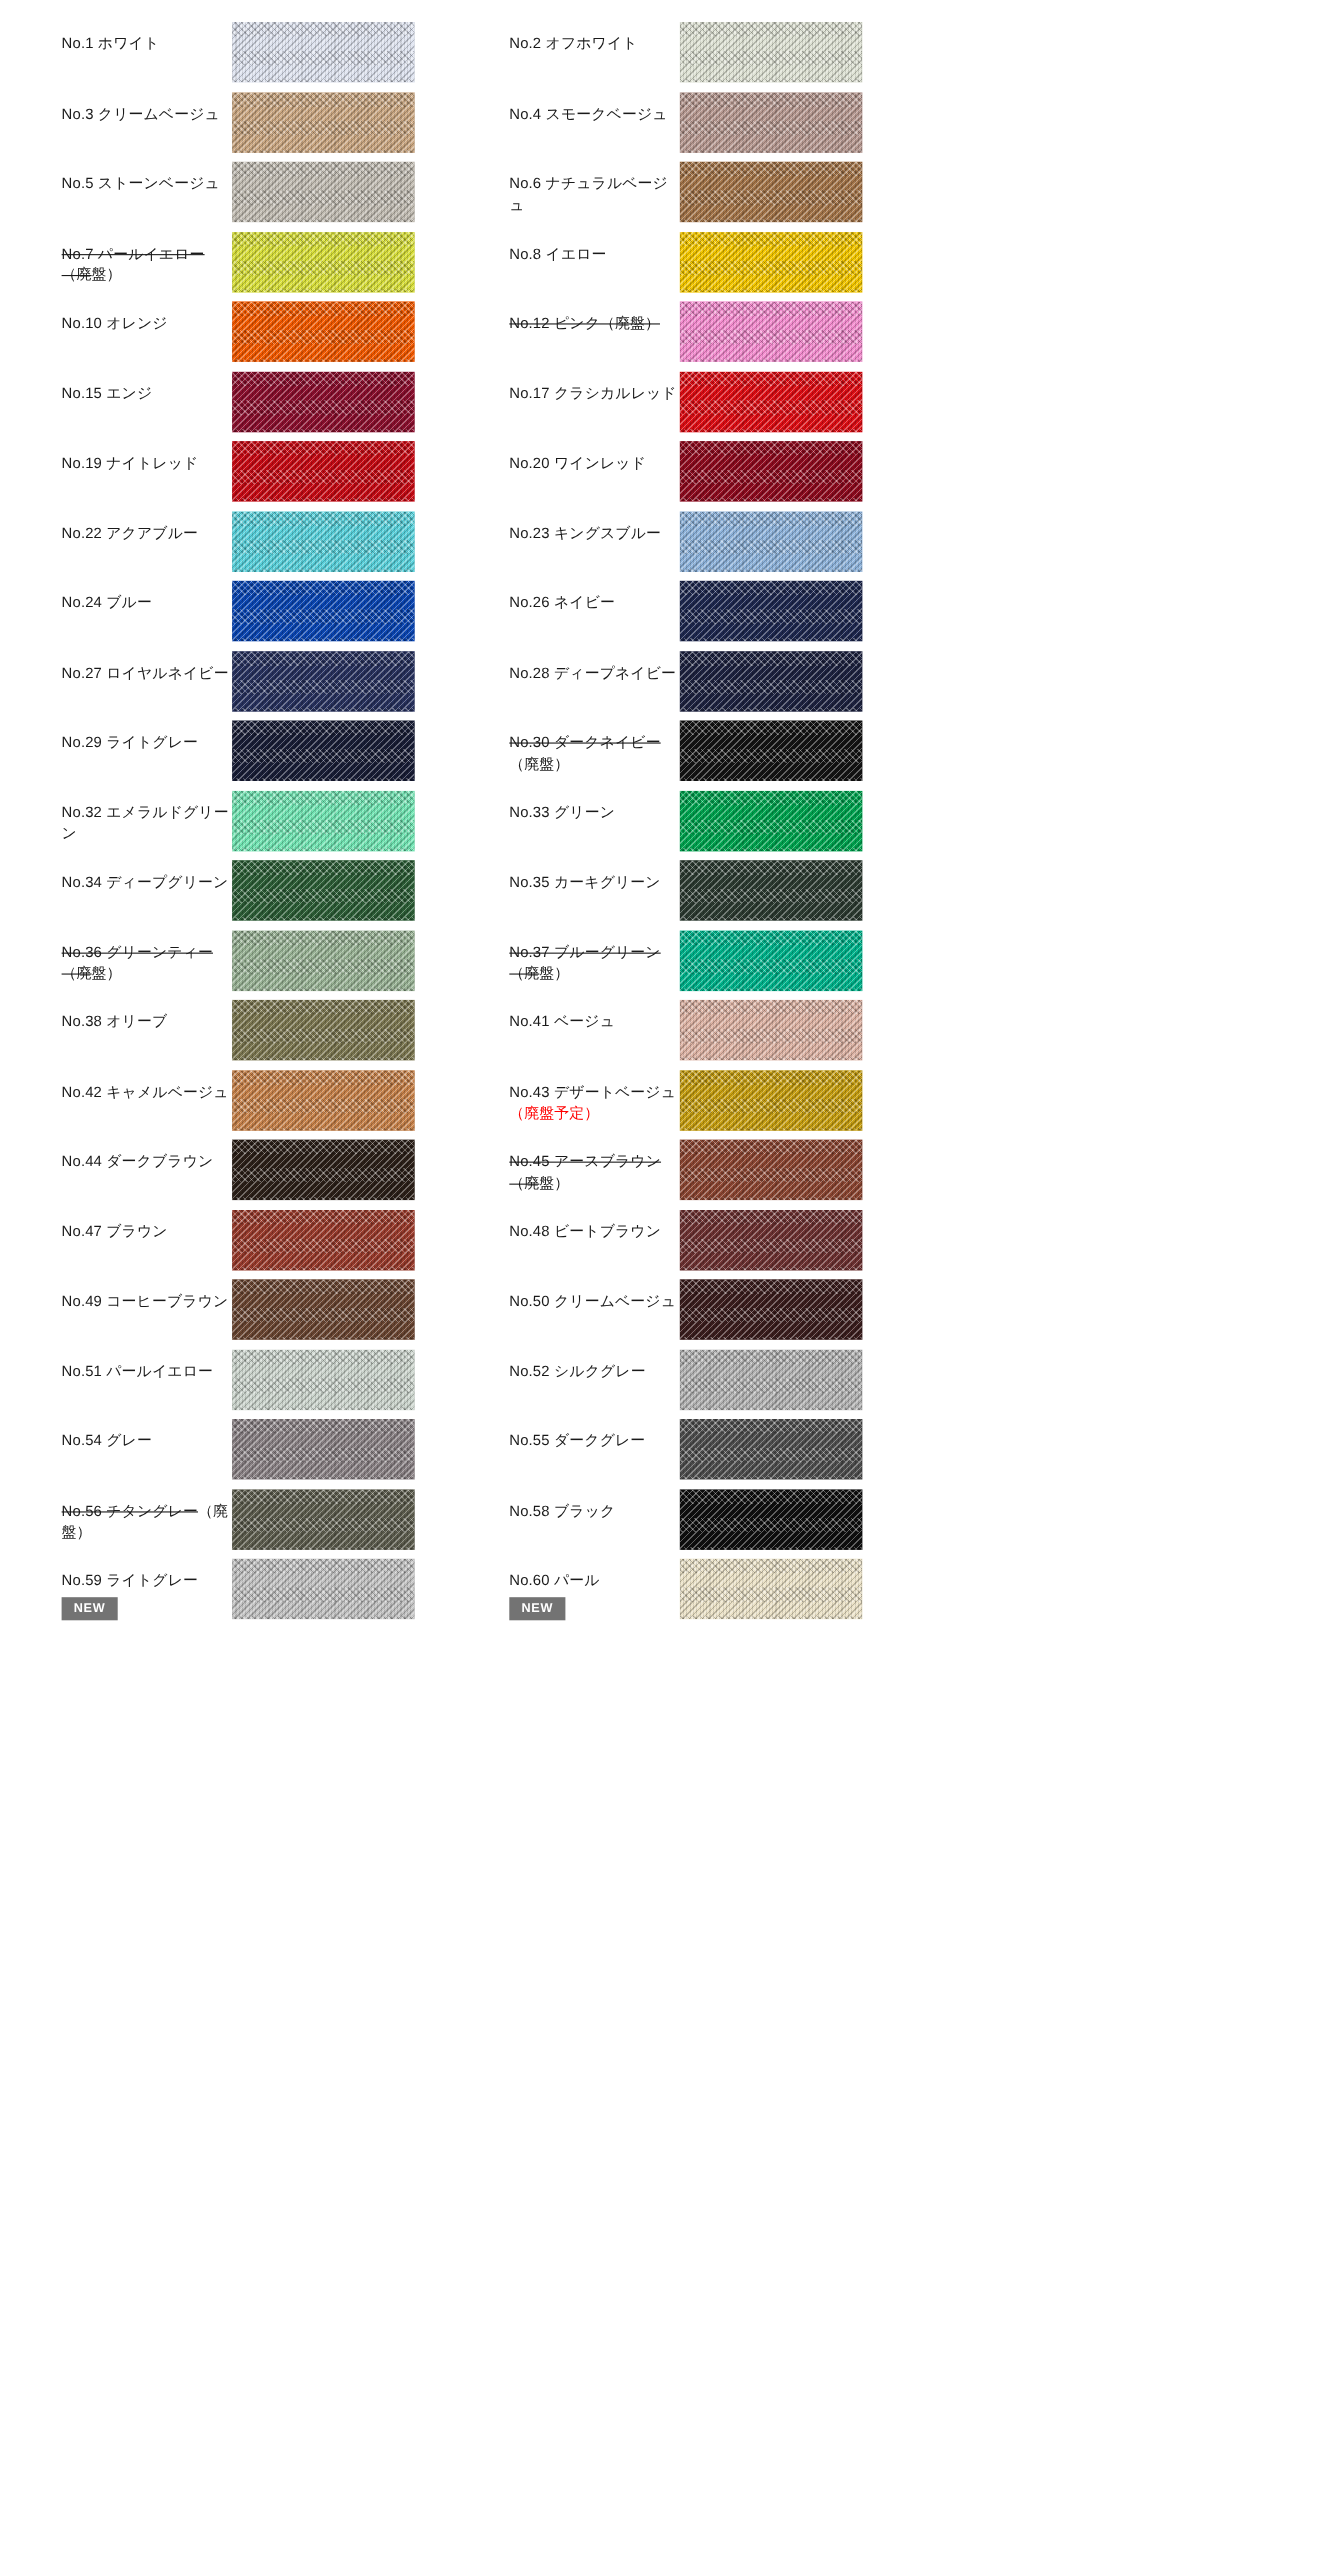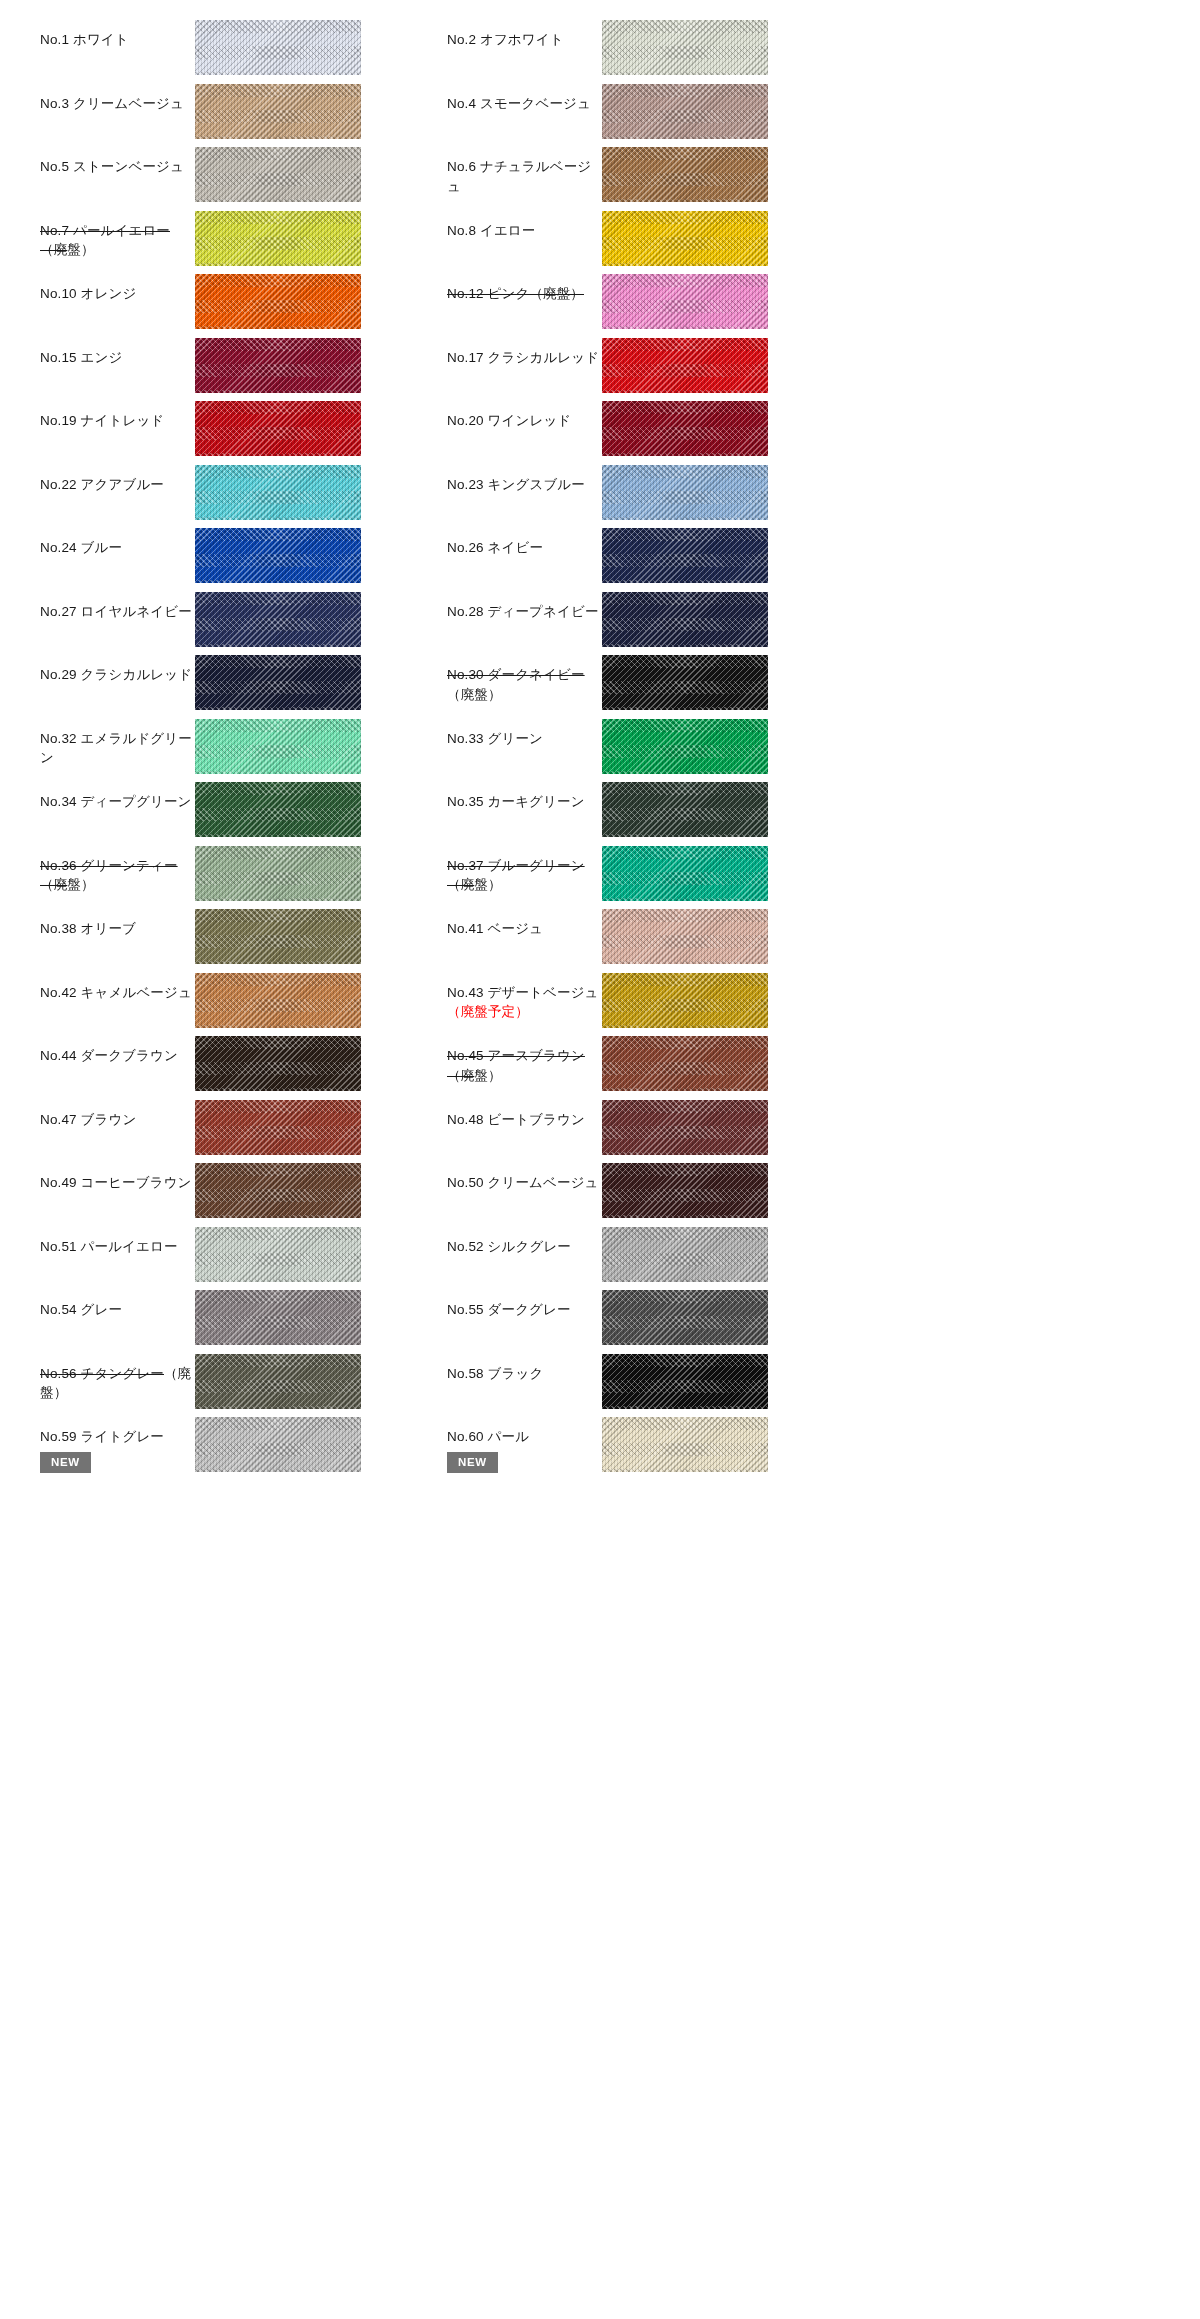--- a/index.html
+++ b/index.html
@@ -8,21 +8,21 @@
     width:1200px;
     background:#ffffff;
     font-family:"Liberation Sans","DejaVu Sans",sans-serif;
     -webkit-font-smoothing:antialiased;
   }
   #sheet{
     position:relative;
     width:1176px;
     height:2319px;
     box-sizing:border-box;
-    padding:14px 0 0 0;
+    padding:14px 0 0 16px;
     overflow:hidden;
   }
   .grid{
     display:grid;
     grid-template-columns:407px 407px;
     column-gap:0;
     row-gap:0;
     padding-left:40px;
   }
   .cell{
@@ -324,21 +324,21 @@
           <div class="label"><span>No.28 ディープネイビー</span></div>
         </div>
         <div class="swatch-wrap">
           <div class="swatch" style="background-color: rgb(30, 35, 65);">
             <span class="warp"></span>
           </div>
         </div>
       </div>
       <div class="cell">
         <div class="label-wrap">
-          <div class="label"><span>No.29 クラシカルレッド</span></div>
+          <div class="label"><span>No.29 ライトグレー</span></div>
         </div>
         <div class="swatch-wrap">
           <div class="swatch" style="background-color: rgb(25, 30, 55);">
             <span class="warp"></span>
           </div>
         </div>
       </div>
       <div class="cell">
         <div class="label-wrap">
           <div class="label discontinued"><span class="strike">No.30 ダークネイビー</span><span>（廃盤）</span></div>

